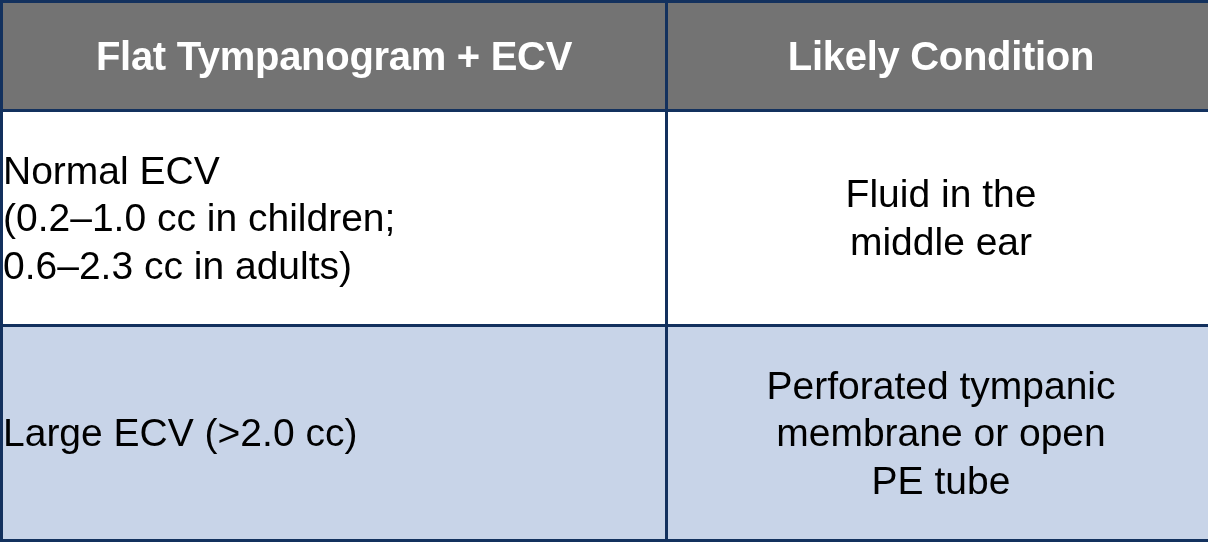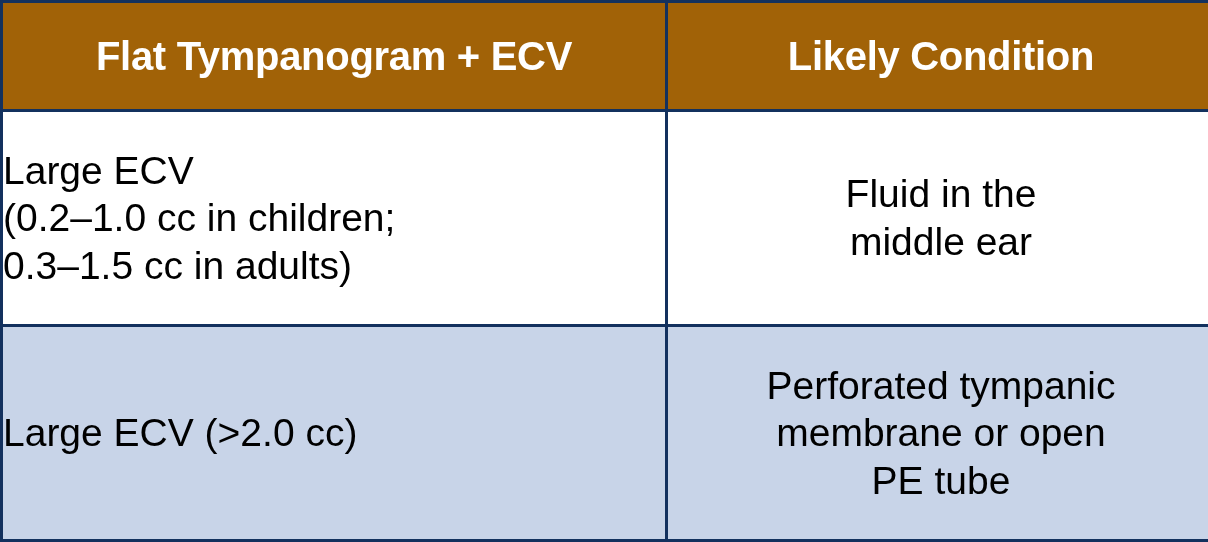--- a/index.html
+++ b/index.html
@@ -26,21 +26,21 @@
     height: 542px;
     table-layout: fixed;
   }
   table.tympanogram-table th,
   table.tympanogram-table td {
     border: 3px solid #13315e;
     padding: 0;
     vertical-align: middle;
   }
   thead th {
-    background: #a16207;
+    background: #737373;
     color: #ffffff;
     font-size: 40px;
     font-weight: bold;
     height: 106px;
     line-height: 1.05;
     text-align: center;
     padding: 0 16px;
     letter-spacing: -0.3px;
   }
   .col-left { width: 662px; }
@@ -74,23 +74,23 @@
   <table class="tympanogram-table">
     <thead>
       <tr>
         <th class="col-left">Flat Tympanogram + ECV</th>
         <th class="col-right">Likely Condition</th>
       </tr>
     </thead>
     <tbody>
       <tr class="row-white">
         <td class="cell-left">
-          <span class="line">Large ECV</span>
+          <span class="line">Normal ECV</span>
           <span class="line">(0.2–1.0 cc in children;</span>
-          <span class="line">0.3–1.5 cc in adults)</span>
+          <span class="line">0.6–2.3 cc in adults)</span>
         </td>
         <td class="cell-right">
           <span class="line">Fluid in the</span>
           <span class="line">middle ear</span>
         </td>
       </tr>
       <tr class="row-shaded">
         <td class="cell-left">
           <span class="line">Large ECV (&gt;2.0 cc)</span>
         </td>

